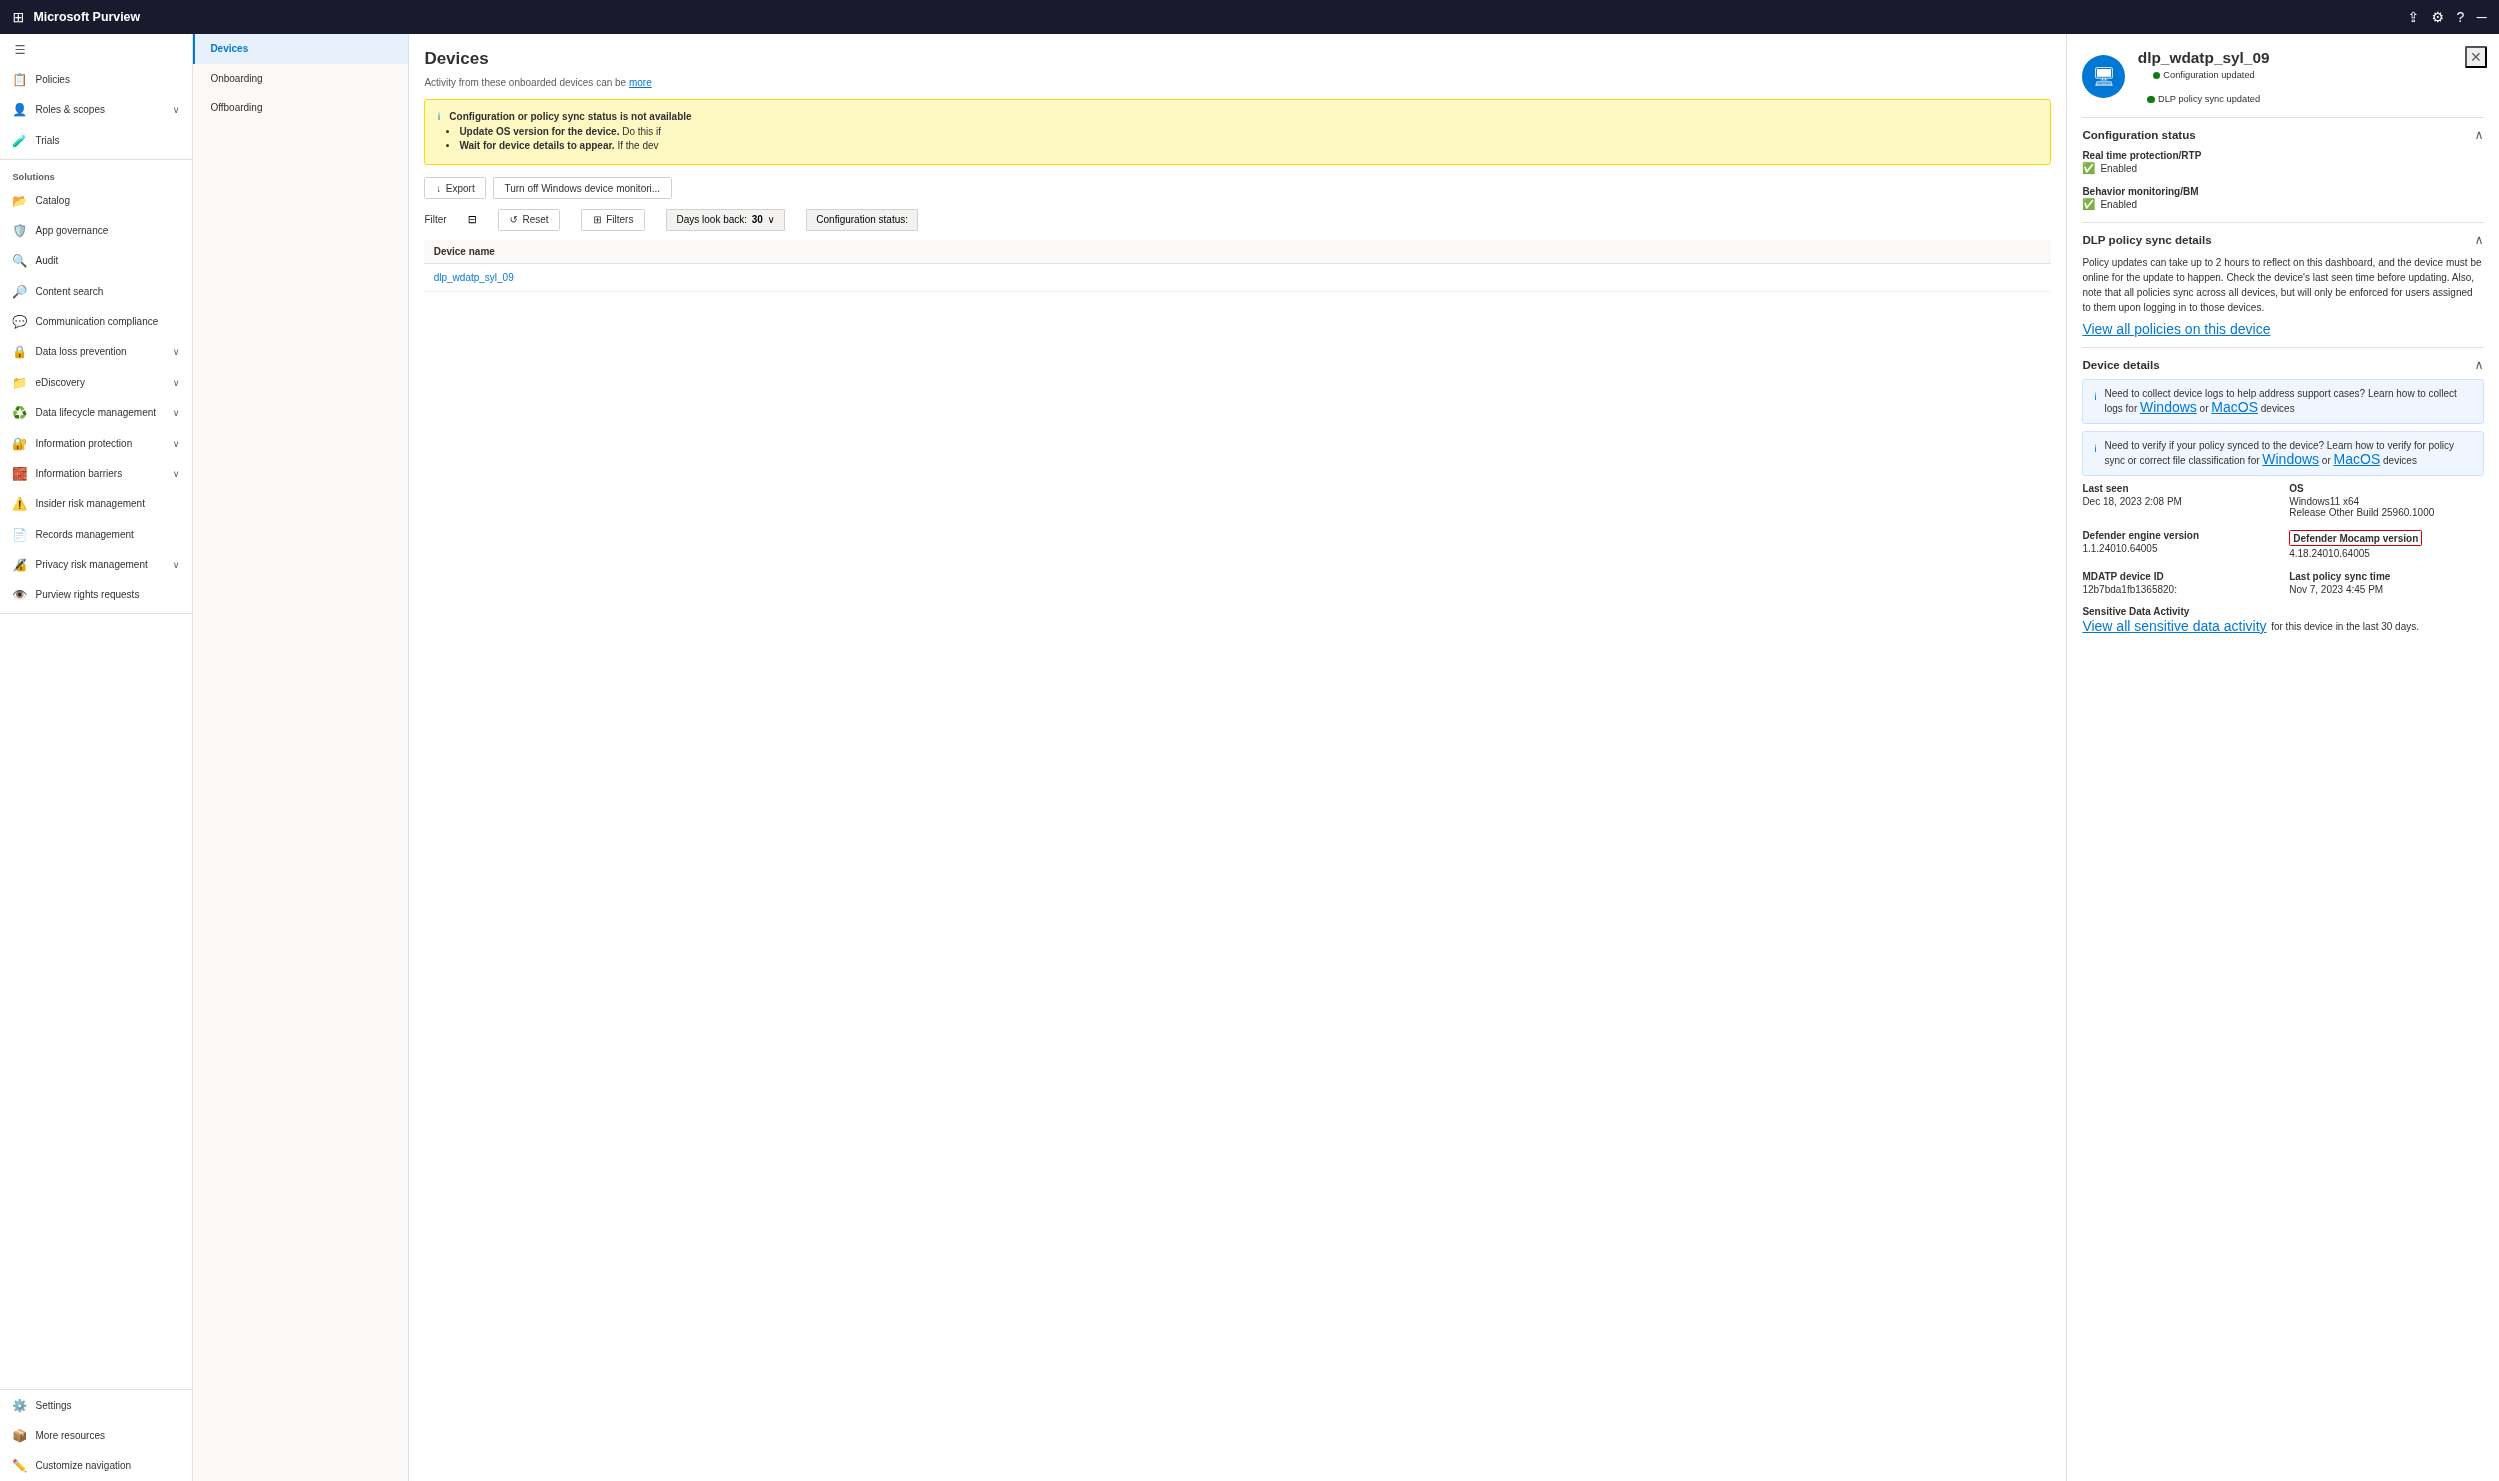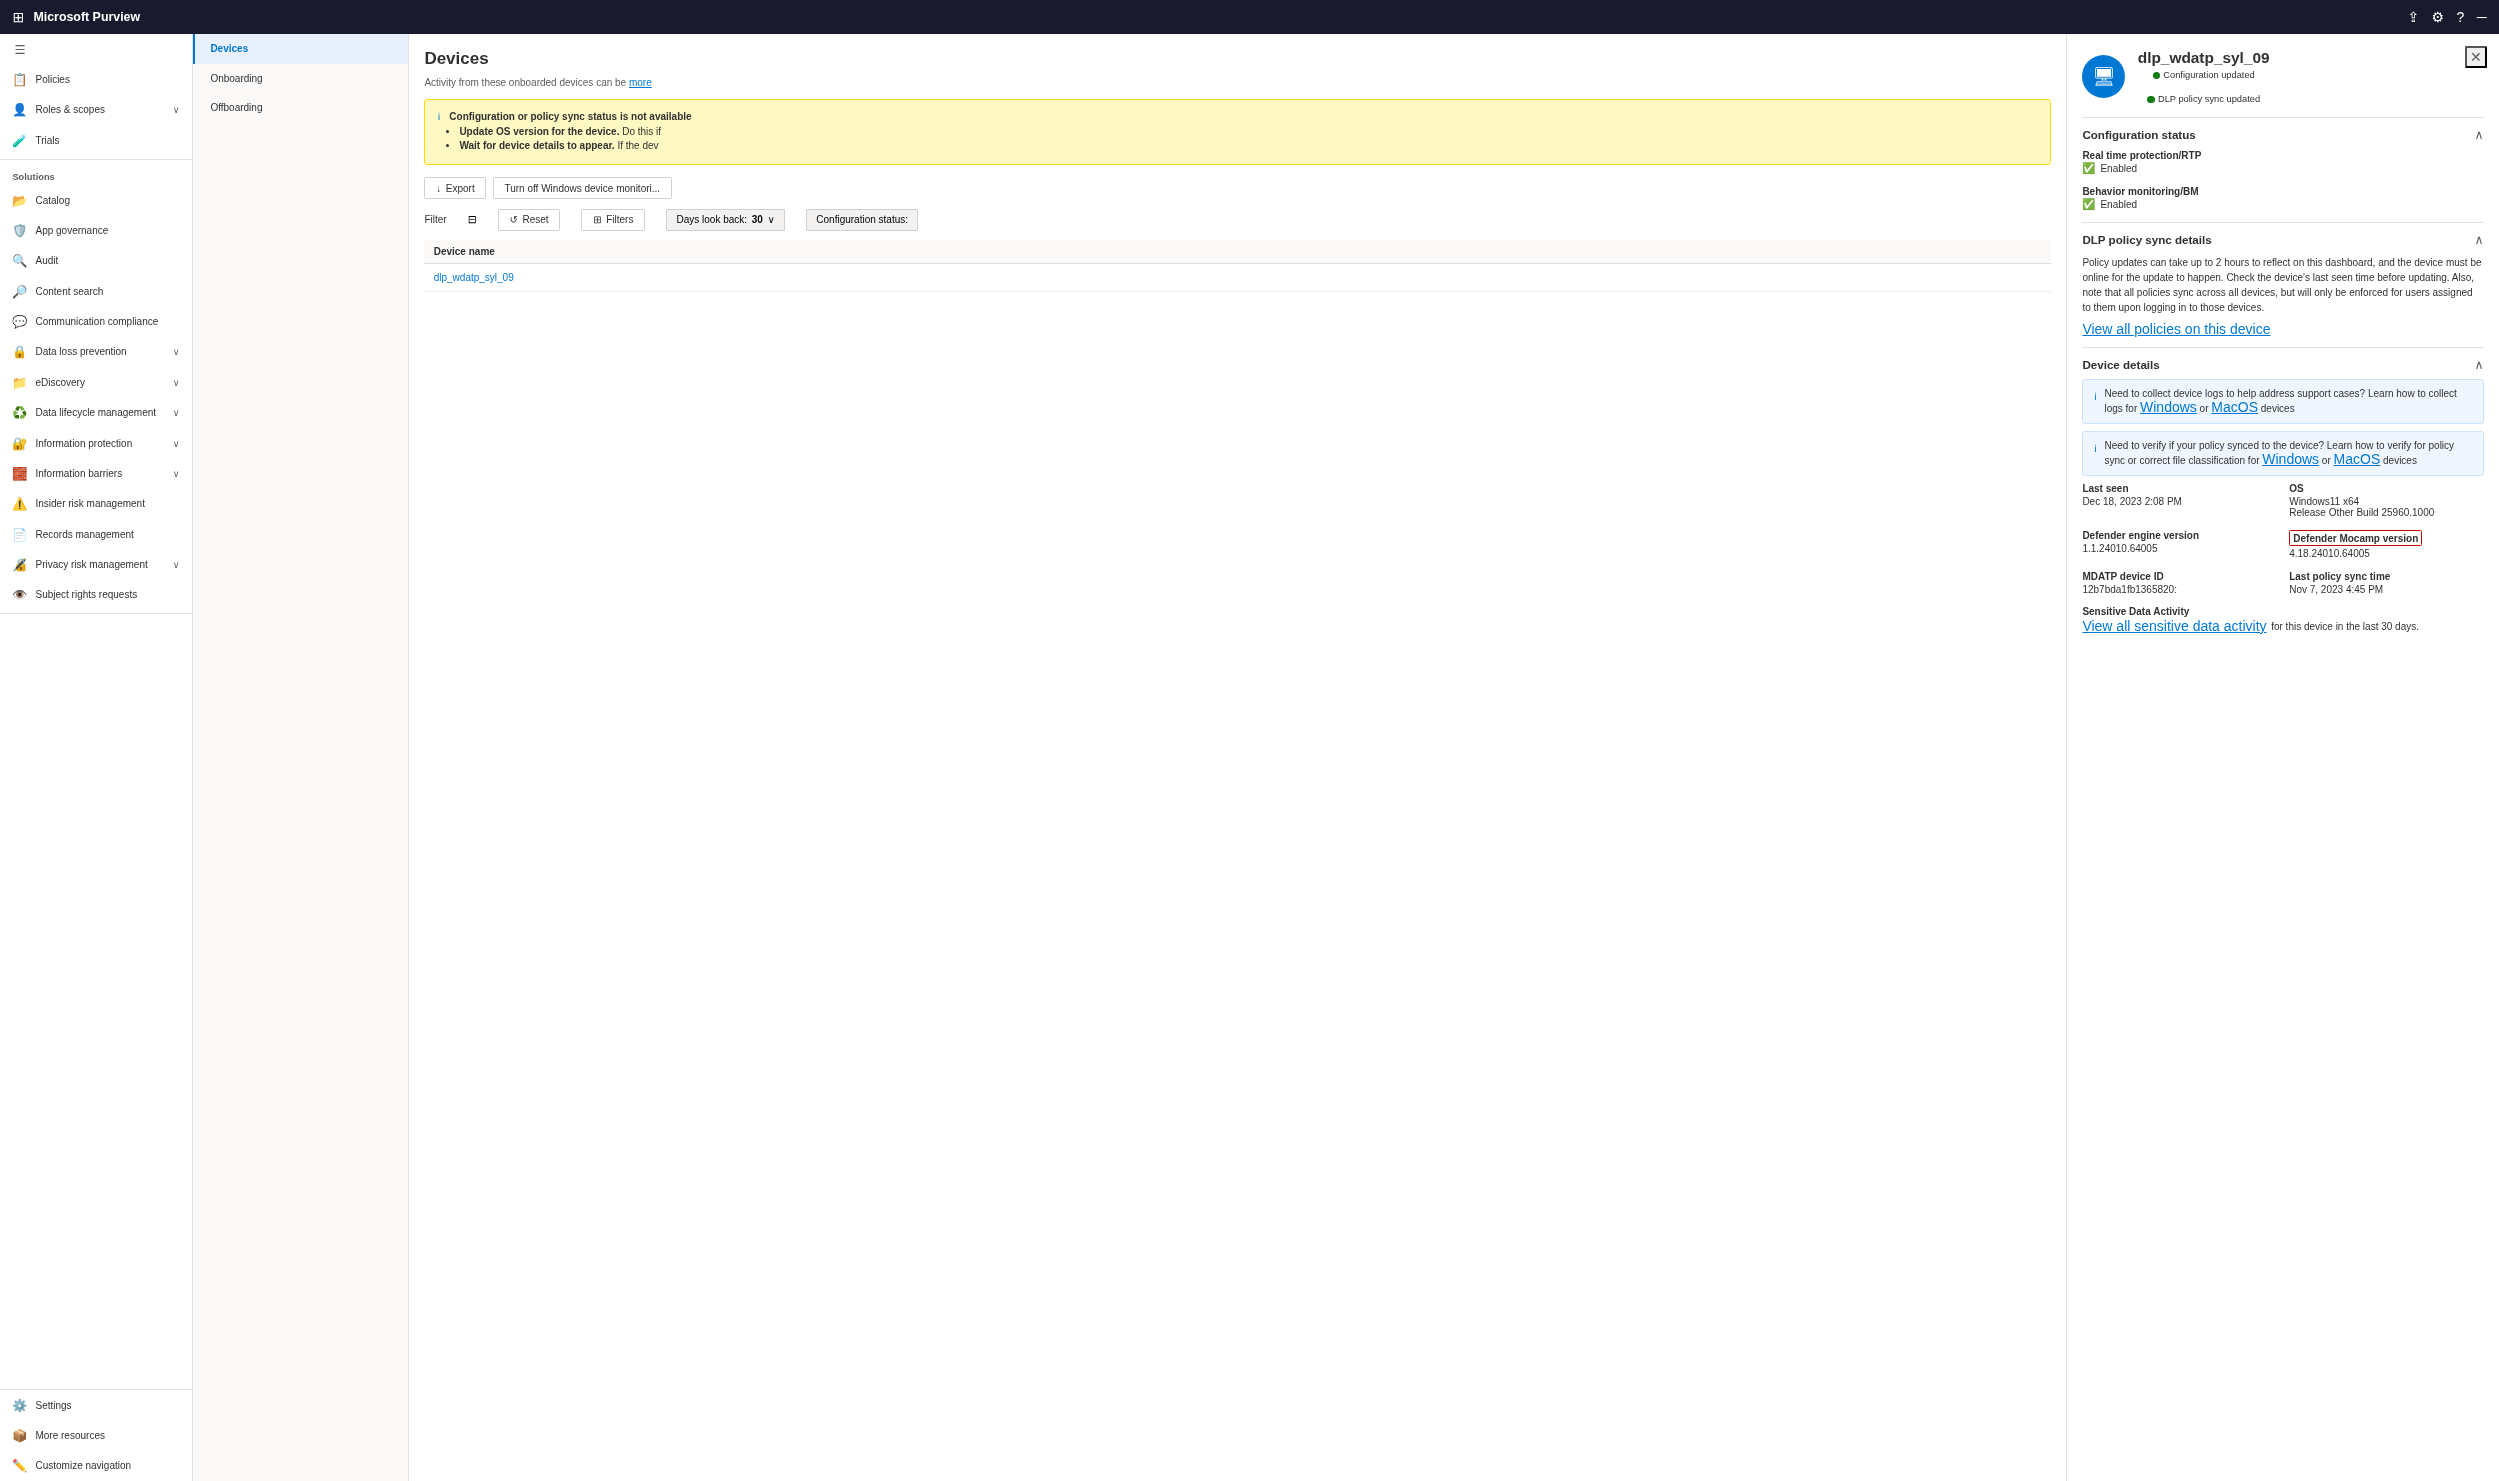--- a/index.html
+++ b/index.html
@@ -254,21 +254,21 @@
       <span class="icon">📄</span>
       <span>Records management</span>
     </div>
     <div class="sidebar-item">
       <span class="icon">🔏</span>
       <span>Privacy risk management</span>
       <span class="chevron">∨</span>
     </div>
     <div class="sidebar-item">
       <span class="icon">👁️</span>
-      <span>Subject rights requests</span>
+      <span>Purview rights requests</span>
     </div>
     <div class="sidebar-divider"></div>
     <div class="sidebar-bottom">
       <div class="sidebar-item">
         <span class="icon">⚙️</span>
         <span>Settings</span>
       </div>
       <div class="sidebar-item">
         <span class="icon">📦</span>
         <span>More resources</span>

